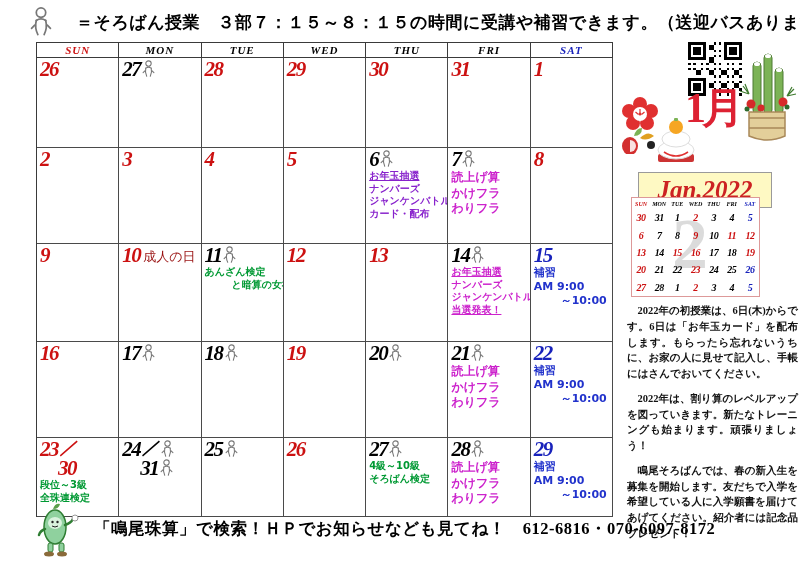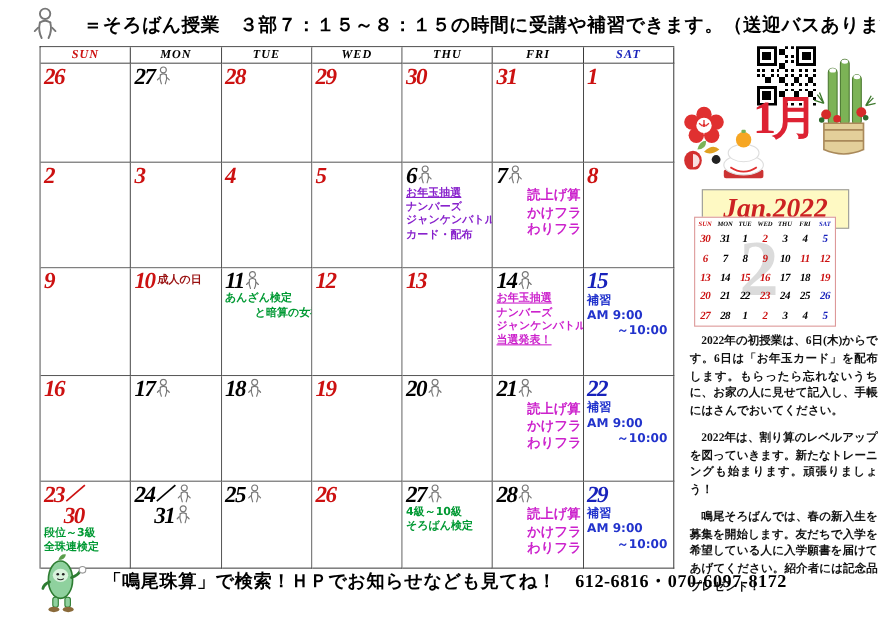--- a/index.html
+++ b/index.html
@@ -35,36 +35,36 @@
   .drow2{margin-left:18px;margin-top:-2px;}
   .dnum{
     font-family:"Liberation Serif", serif;font-style:italic;font-weight:bold;
     font-size:21px;line-height:1;letter-spacing:-1.5px;
   }
   .dslash{font-family:"Liberation Serif", serif;font-style:italic;font-weight:bold;font-size:17px;line-height:1;}
   .c-red{color:#cc1111;} .c-black{color:#000000;} .c-blue{color:#1822bb;}
   .ev{font-family:"DejaVu Sans", sans-serif;font-weight:bold;font-size:10px;line-height:1.25;white-space:nowrap;}
   .ev.purple{color:#8822cc;}
   .ev.magenta{color:#cc22cc;}
-  .ev.magenta.big{font-size:12px;line-height:1.3;margin-left:28px;}
+  .ev.magenta.big{font-size:12px;line-height:1.3;}
   .ev.green{color:#009933;}
   .ev.blue2{color:#2233cc;font-size:11px;}
   .u{text-decoration:underline;}
   .ind{margin-left:27px;}
-  .note-tag{font-family:"DejaVu Sans", sans-serif;font-weight:bold;font-size:10px;color:#991111;margin-top:5px;margin-left:1px;white-space:nowrap;}
+  .note-tag{font-family:"DejaVu Sans", sans-serif;font-weight:normal;font-size:13px;color:#991111;margin-top:5px;margin-left:1px;white-space:nowrap;}
   .wbreak{
     position:absolute;left:168px;top:52px;z-index:5;
     font-family:"DejaVu Sans", sans-serif;font-weight:bold;font-size:15px;
     color:#9922bb;letter-spacing:1.5px;white-space:nowrap;
   }
   .cdicon{flex:0 0 auto;margin-top:1px;}
   
   .qr{position:absolute;left:688px;top:42px;width:54px;height:54px;}
   .month-label{
-    position:absolute;left:684px;top:84px;width:56px;text-align:center;
+    position:absolute;left:684px;top:84px;width:56px;text-align:right;
     font-family:"Liberation Serif", serif;font-weight:bold;font-size:42px;line-height:1.15;
     color:#dd2233;letter-spacing:-4px;white-space:nowrap;
   }
   .ny-flower{position:absolute;left:620px;top:96px;}
   .ny-mochi{position:absolute;left:652px;top:116px;}
   .ny-kadomatsu{position:absolute;left:737px;top:50px;}
   .janbox{
     position:absolute;left:638px;top:152px;width:132px;height:34px;
     background:#fef9c3;border:1px solid #9a9a9a;
     display:flex;align-items:center;justify-content:center;

